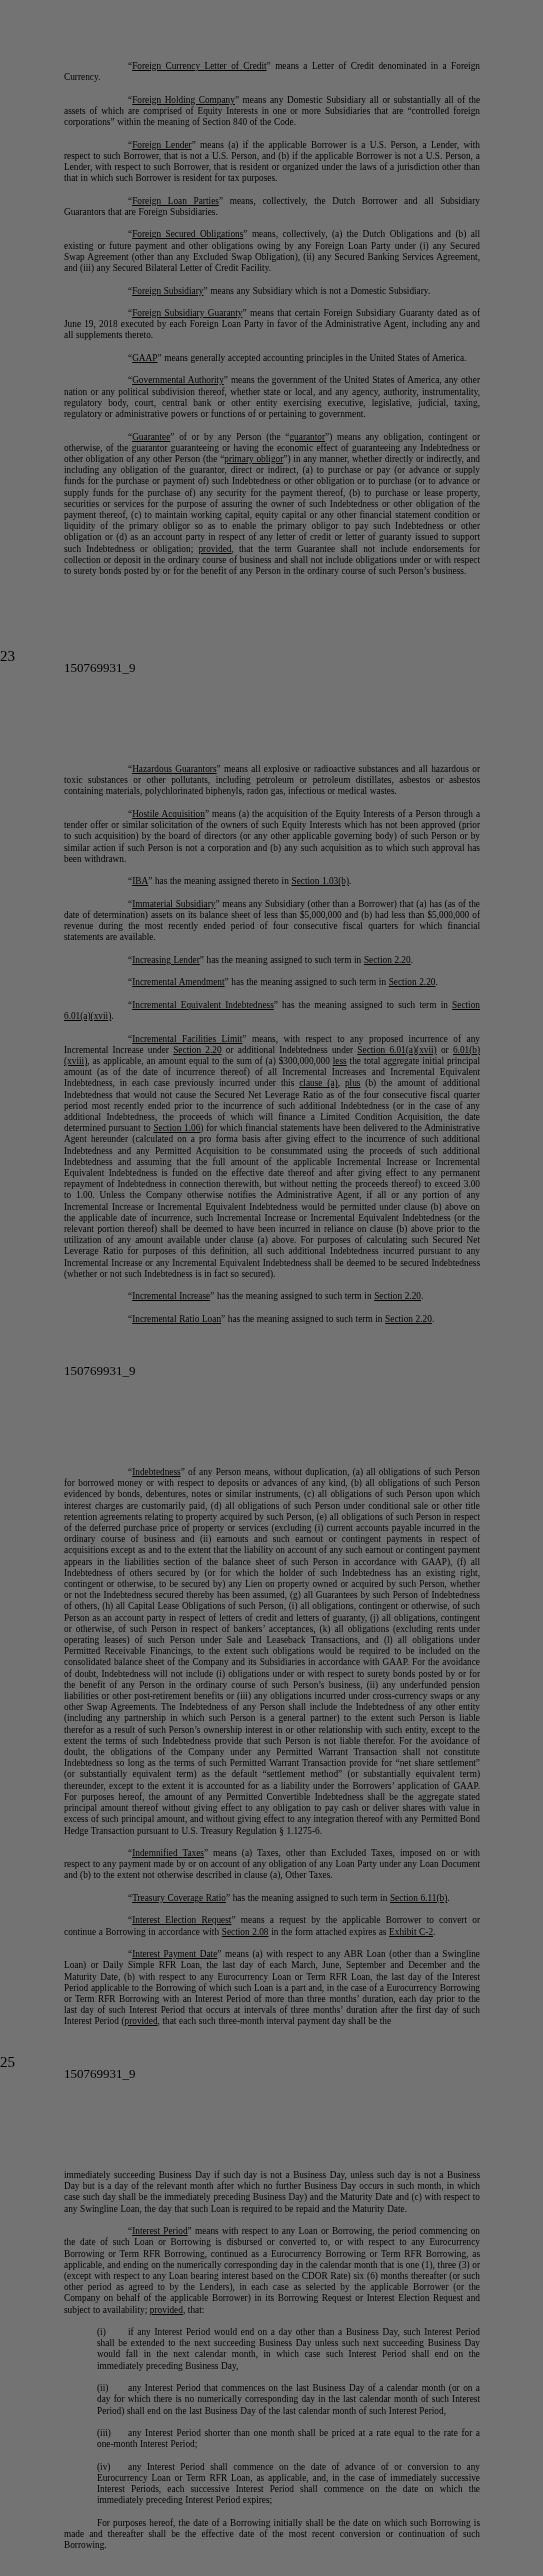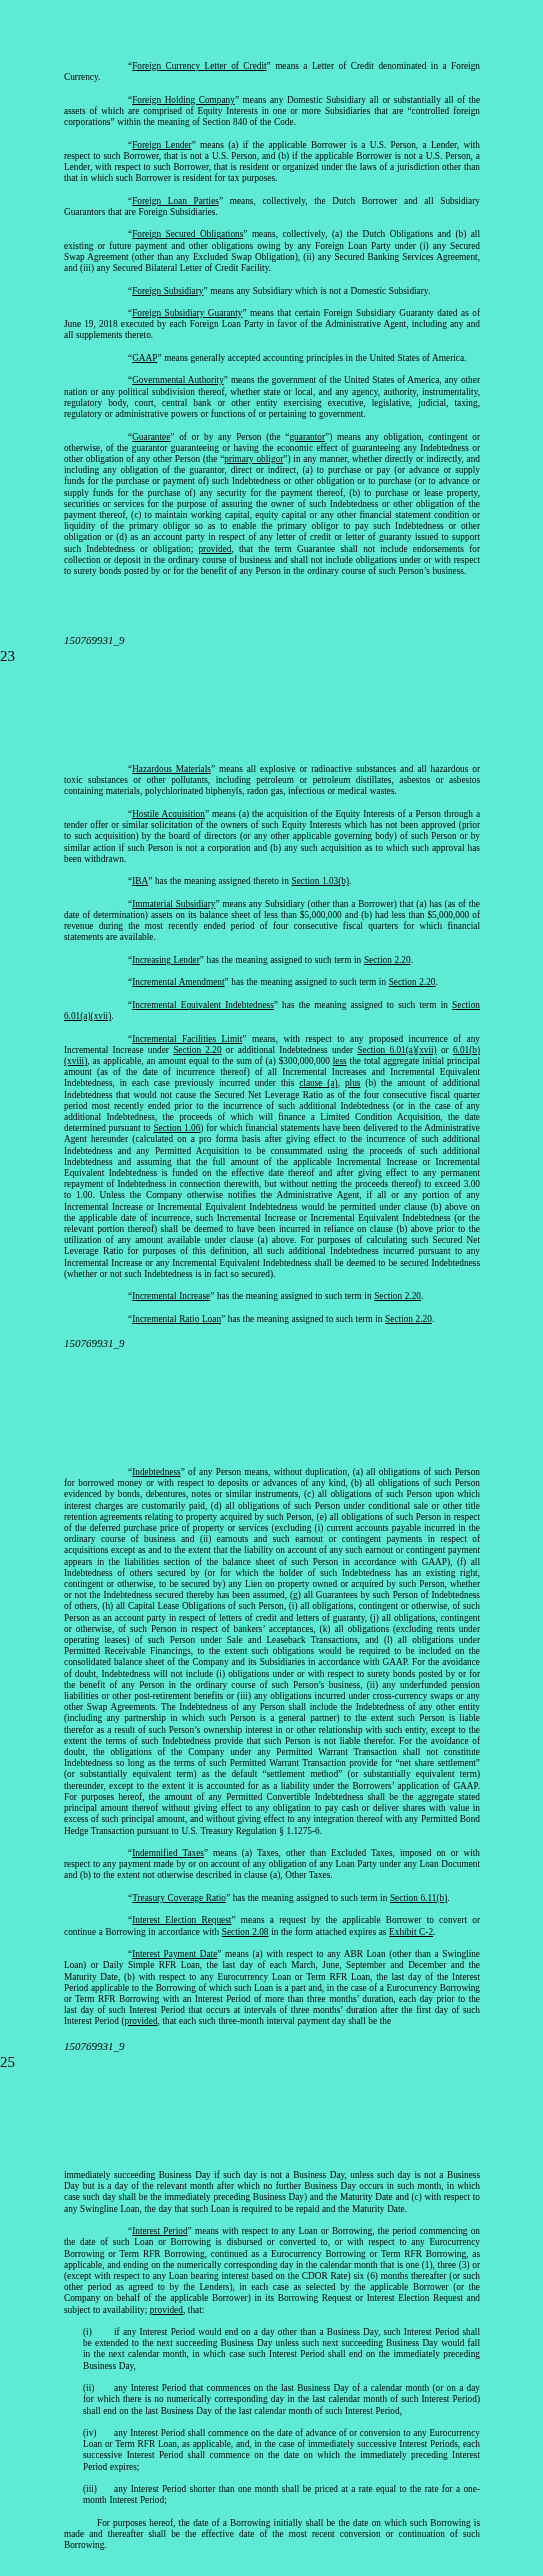--- a/index.html
+++ b/index.html
@@ -12,56 +12,55 @@
     background: #ffffff;
     color: #000000;
     font-family: "Liberation Serif", "DejaVu Serif", serif;
   }
   .page {
     position: relative;
     width: 544px;
     height: 703px;
     box-sizing: border-box;
     padding: 61px 64px 0 64px;
-    background: #5eead4;
+    background: #737373;
     overflow: hidden;
   }
   .para {
     margin: 0 0 11.3px 0;
     font-size: 9.3px;
     line-height: 11.2px;
     text-align: justify;
     word-spacing: 0.3px;
   }
   .def  { text-indent: 64px; }
   .cont { text-indent: 0; }
   .forp { text-indent: 33px; }
-  .sub  { margin-left: 19px; }
+  .sub  { margin-left: 33px; }
   .clause-label {
     display: inline-block;
     width: 31px;
     text-indent: 0;
   }
   .u { text-decoration: underline; }
   .pageno {
     position: absolute;
     top: 651px;
     left: 0;
     width: 466px;
     text-align: left;
     font-size: 15px;
     line-height: 11.3px;
   }
   .docfooter {
     position: absolute;
-    top: 636px;
+    top: 664px;
     left: 64px;
-    font-size: 11px;
+    font-size: 13px;
     line-height: 8.2px;
-    font-style: italic;
   }
 </style>
 </head>
 <body>
 
 <div id="doc">
     <section class="page">
       <p class="para def"><span>“</span><span class="u">Foreign Currency Letter of Credit</span><span>” means a Letter of Credit denominated in a Foreign Currency.</span></p>
       <p class="para def"><span>“</span><span class="u">Foreign Holding Company</span><span>” means any Domestic Subsidiary all or substantially all of the assets of which are comprised of Equity Interests in one or more Subsidiaries that are “controlled foreign corporations” within the meaning of Section 840 of the Code.</span></p>
       <p class="para def"><span>“</span><span class="u">Foreign Lender</span><span>” means (a) if the applicable Borrower is a U.S. Person, a Lender, with respect to such Borrower, that is not a U.S. Person, and (b) if the applicable Borrower is not a U.S. Person, a Lender, with respect to such Borrower, that is resident or organized under the laws of a jurisdiction other than that in which such Borrower is resident for tax purposes.</span></p>
@@ -69,21 +68,21 @@
       <p class="para def"><span>“</span><span class="u">Foreign Secured Obligations</span><span>” means, collectively, (a) the Dutch Obligations and (b) all existing or future payment and other obligations owing by any Foreign Loan Party under (i) any Secured Swap Agreement (other than any Excluded Swap Obligation), (ii) any Secured Banking Services Agreement, and (iii) any Secured Bilateral Letter of Credit Facility.</span></p>
       <p class="para def"><span>“</span><span class="u">Foreign Subsidiary</span><span>” means any Subsidiary which is not a Domestic Subsidiary.</span></p>
       <p class="para def"><span>“</span><span class="u">Foreign Subsidiary Guaranty</span><span>” means that certain Foreign Subsidiary Guaranty dated as of June 19, 2018 executed by each Foreign Loan Party in favor of the Administrative Agent, including any and all supplements thereto.</span></p>
       <p class="para def"><span>“</span><span class="u">GAAP</span><span>” means generally accepted accounting principles in the United States of America.</span></p>
       <p class="para def"><span>“</span><span class="u">Governmental Authority</span><span>” means the government of the United States of America, any other nation or any political subdivision thereof, whether state or local, and any agency, authority, instrumentality, regulatory body, court, central bank or other entity exercising executive, legislative, judicial, taxing, regulatory or administrative powers or functions of or pertaining to government.</span></p>
       <p class="para def"><span>“</span><span class="u">Guarantee</span><span>” of or by any Person (the “</span><span class="u">guarantor</span><span>”) means any obligation, contingent or otherwise, of the guarantor guaranteeing or having the economic effect of guaranteeing any Indebtedness or other obligation of any other Person (the “</span><span class="u">primary obligor</span><span>”) in any manner, whether directly or indirectly, and including any obligation of the guarantor, direct or indirect, (a) to purchase or pay (or advance or supply funds for the purchase or payment of) such Indebtedness or other obligation or to purchase (or to advance or supply funds for the purchase of) any security for the payment thereof, (b) to purchase or lease property, securities or services for the purpose of assuring the owner of such Indebtedness or other obligation of the payment thereof, (c) to maintain working capital, equity capital or any other financial statement condition or liquidity of the primary obligor so as to enable the primary obligor to pay such Indebtedness or other obligation or (d) as an account party in respect of any letter of credit or letter of guaranty issued to support such Indebtedness or obligation; </span><span class="u">provided</span><span>, that the term Guarantee shall not include endorsements for collection or deposit in the ordinary course of business and shall not include obligations under or with respect to surety bonds posted by or for the benefit of any Person in the ordinary course of such Person’s business.</span></p>
       <div class="pageno">23</div>
       <div class="docfooter">150769931_9</div>
     </section>
     <section class="page">
-      <p class="para def"><span>“</span><span class="u">Hazardous Materials</span><span>” means all explosive or radioactive substances and all hazardous or toxic substances or other pollutants, including petroleum or petroleum distillates, asbestos or asbestos containing materials, polychlorinated biphenyls, radon gas, infectious or medical wastes.</span></p>
+      <p class="para def"><span>“</span><span class="u">Hazardous Guarantors</span><span>” means all explosive or radioactive substances and all hazardous or toxic substances or other pollutants, including petroleum or petroleum distillates, asbestos or asbestos containing materials, polychlorinated biphenyls, radon gas, infectious or medical wastes.</span></p>
       <p class="para def"><span>“</span><span class="u">Hostile Acquisition</span><span>” means (a) the acquisition of the Equity Interests of a Person through a tender offer or similar solicitation of the owners of such Equity Interests which has not been approved (prior to such acquisition) by the board of directors (or any other applicable governing body) of such Person or by similar action if such Person is not a corporation and (b) any such acquisition as to which such approval has been withdrawn.</span></p>
       <p class="para def"><span>“</span><span class="u">IBA</span><span>” has the meaning assigned thereto in </span><span class="u">Section 1.03(b)</span><span>.</span></p>
       <p class="para def"><span>“</span><span class="u">Immaterial Subsidiary</span><span>” means any Subsidiary (other than a Borrower) that (a) has (as of the date of determination) assets on its balance sheet of less than $5,000,000 and (b) had less than $5,000,000 of revenue during the most recently ended period of four consecutive fiscal quarters for which financial statements are available.</span></p>
       <p class="para def"><span>“</span><span class="u">Increasing Lender</span><span>” has the meaning assigned to such term in </span><span class="u">Section 2.20</span><span>.</span></p>
       <p class="para def"><span>“</span><span class="u">Incremental Amendment</span><span>” has the meaning assigned to such term in </span><span class="u">Section 2.20</span><span>.</span></p>
       <p class="para def"><span>“</span><span class="u">Incremental Equivalent Indebtedness</span><span>” has the meaning assigned to such term in </span><span class="u">Section 6.01(a)(xvii)</span><span>.</span></p>
       <p class="para def"><span>“</span><span class="u">Incremental Facilities Limit</span><span>” means, with respect to any proposed incurrence of any Incremental Increase under </span><span class="u">Section 2.20</span><span> or additional Indebtedness under </span><span class="u">Section 6.01(a)(xvii)</span><span> or </span><span class="u">6.01(b)(xviii)</span><span>, as applicable, an amount equal to the sum of (a) $300,000,000 </span><span class="u">less</span><span> the total aggregate initial principal amount (as of the date of incurrence thereof) of all Incremental Increases and Incremental Equivalent Indebtedness, in each case previously incurred under this </span><span class="u">clause (a)</span><span>, </span><span class="u">plus</span><span> (b) the amount of additional Indebtedness that would not cause the Secured Net Leverage Ratio as of the four consecutive fiscal quarter period most recently ended prior to the incurrence of such additional Indebtedness (or in the case of any additional Indebtedness, the proceeds of which will finance a Limited Condition Acquisition, the date determined pursuant to </span><span class="u">Section 1.06</span><span>) for which financial statements have been delivered to the Administrative Agent hereunder (calculated on a pro forma basis after giving effect to the incurrence of such additional Indebtedness and any Permitted Acquisition to be consummated using the proceeds of such additional Indebtedness and assuming that the full amount of the applicable Incremental Increase or Incremental Equivalent Indebtedness is funded on the effective date thereof and after giving effect to any permanent repayment of Indebtedness in connection therewith, but without netting the proceeds thereof) to exceed 3.00 to 1.00.  Unless the Company otherwise notifies the Administrative Agent, if all or any portion of any Incremental Increase or Incremental Equivalent Indebtedness would be permitted under clause (b) above on the applicable date of incurrence, such Incremental Increase or Incremental Equivalent Indebtedness (or the relevant portion thereof) shall be deemed to have been incurred in reliance on clause (b) above prior to the utilization of any amount available under clause (a) above.  For purposes of calculating such Secured Net Leverage Ratio for purposes of this definition, all such additional Indebtedness incurred pursuant to any Incremental Increase or any Incremental Equivalent Indebtedness shall be deemed to be secured Indebtedness (whether or not such Indebtedness is in fact so secured).</span></p>
       <p class="para def"><span>“</span><span class="u">Incremental Increase</span><span>” has the meaning assigned to such term in </span><span class="u">Section 2.20</span><span>.</span></p>
       <p class="para def"><span>“</span><span class="u">Incremental Ratio Loan</span><span>” has the meaning assigned to such term in </span><span class="u">Section 2.20</span><span>.</span></p>
       <div class="docfooter">150769931_9</div>
@@ -95,18 +94,18 @@
       <p class="para def"><span>“</span><span class="u">Interest Election Request</span><span>” means a request by the applicable Borrower to convert or continue a Borrowing in accordance with </span><span class="u">Section 2.08</span><span> in the form attached expires as </span><span class="u">Exhibit C-2</span><span>.</span></p>
       <p class="para def"><span>“</span><span class="u">Interest Payment Date</span><span>” means (a) with respect to any ABR Loan (other than a Swingline Loan) or Daily Simple RFR Loan, the last day of each March, June, September and December and the Maturity Date, (b) with respect to any Eurocurrency Loan or Term RFR Loan, the last day of the Interest Period applicable to the Borrowing of which such Loan is a part and, in the case of a Eurocurrency Borrowing or Term RFR Borrowing with an Interest Period of more than three months’ duration, each day prior to the last day of such Interest Period that occurs at intervals of three months’ duration after the first day of such Interest Period (</span><span class="u">provided</span><span>, that each such three-month interval payment day shall be the</span></p>
       <div class="pageno">25</div>
       <div class="docfooter">150769931_9</div>
     </section>
     <section class="page">
       <p class="para cont"><span>immediately succeeding Business Day if such day is not a Business Day, unless such day is not a Business Day but is a day of the relevant month after which no further Business Day occurs in such month, in which case such day shall be the immediately preceding Business Day) and the Maturity Date and (c) with respect to any Swingline Loan, the day that such Loan is required to be repaid and the Maturity Date.</span></p>
       <p class="para def"><span>“</span><span class="u">Interest Period</span><span>” means with respect to any Loan or Borrowing, the period commencing on the date of such Loan or Borrowing is disbursed or converted to, or with respect to any Eurocurrency Borrowing or Term RFR Borrowing, continued as a Eurocurrency Borrowing or Term RFR Borrowing, as applicable, and ending on the numerically corresponding day in the calendar month that is one (1), three (3) or (except with respect to any Loan bearing interest based on the CDOR Rate) six (6) months thereafter (or such other period as agreed to by the Lenders), in each case as selected by the applicable Borrower (or the Company on behalf of the applicable Borrower) in its Borrowing Request or Interest Election Request and subject to availability; </span><span class="u">provided</span><span>, that:</span></p>
       <p class="para sub"><span class="clause-label">(i)</span><span>if any Interest Period would end on a day other than a Business Day, such Interest Period shall be extended to the next succeeding Business Day unless such next succeeding Business Day would fall in the next calendar month, in which case such Interest Period shall end on the immediately preceding Business Day,</span></p>
       <p class="para sub"><span class="clause-label">(ii)</span><span>any Interest Period that commences on the last Business Day of a calendar month (or on a day for which there is no numerically corresponding day in the last calendar month of such Interest Period) shall end on the last Business Day of the last calendar month of such Interest Period,</span></p>
+      <p class="para sub"><span class="clause-label">(iii)</span><span>any Interest Period shorter than one month shall be priced at a rate equal to the rate for a one-month Interest Period;</span></p>
       <p class="para sub"><span class="clause-label">(iv)</span><span>any Interest Period shall commence on the date of advance of or conversion to any Eurocurrency Loan or Term RFR Loan, as applicable, and, in the case of immediately successive Interest Periods, each successive Interest Period shall commence on the date on which the immediately preceding Interest Period expires;</span></p>
-      <p class="para sub"><span class="clause-label">(iii)</span><span>any Interest Period shorter than one month shall be priced at a rate equal to the rate for a one-month Interest Period;</span></p>
       <p class="para forp"><span>For purposes hereof, the date of a Borrowing initially shall be the date on which such Borrowing is made and thereafter shall be the effective date of the most recent conversion or continuation of such Borrowing.</span></p>
     </section>
   </div>
 
 
 </body></html>

